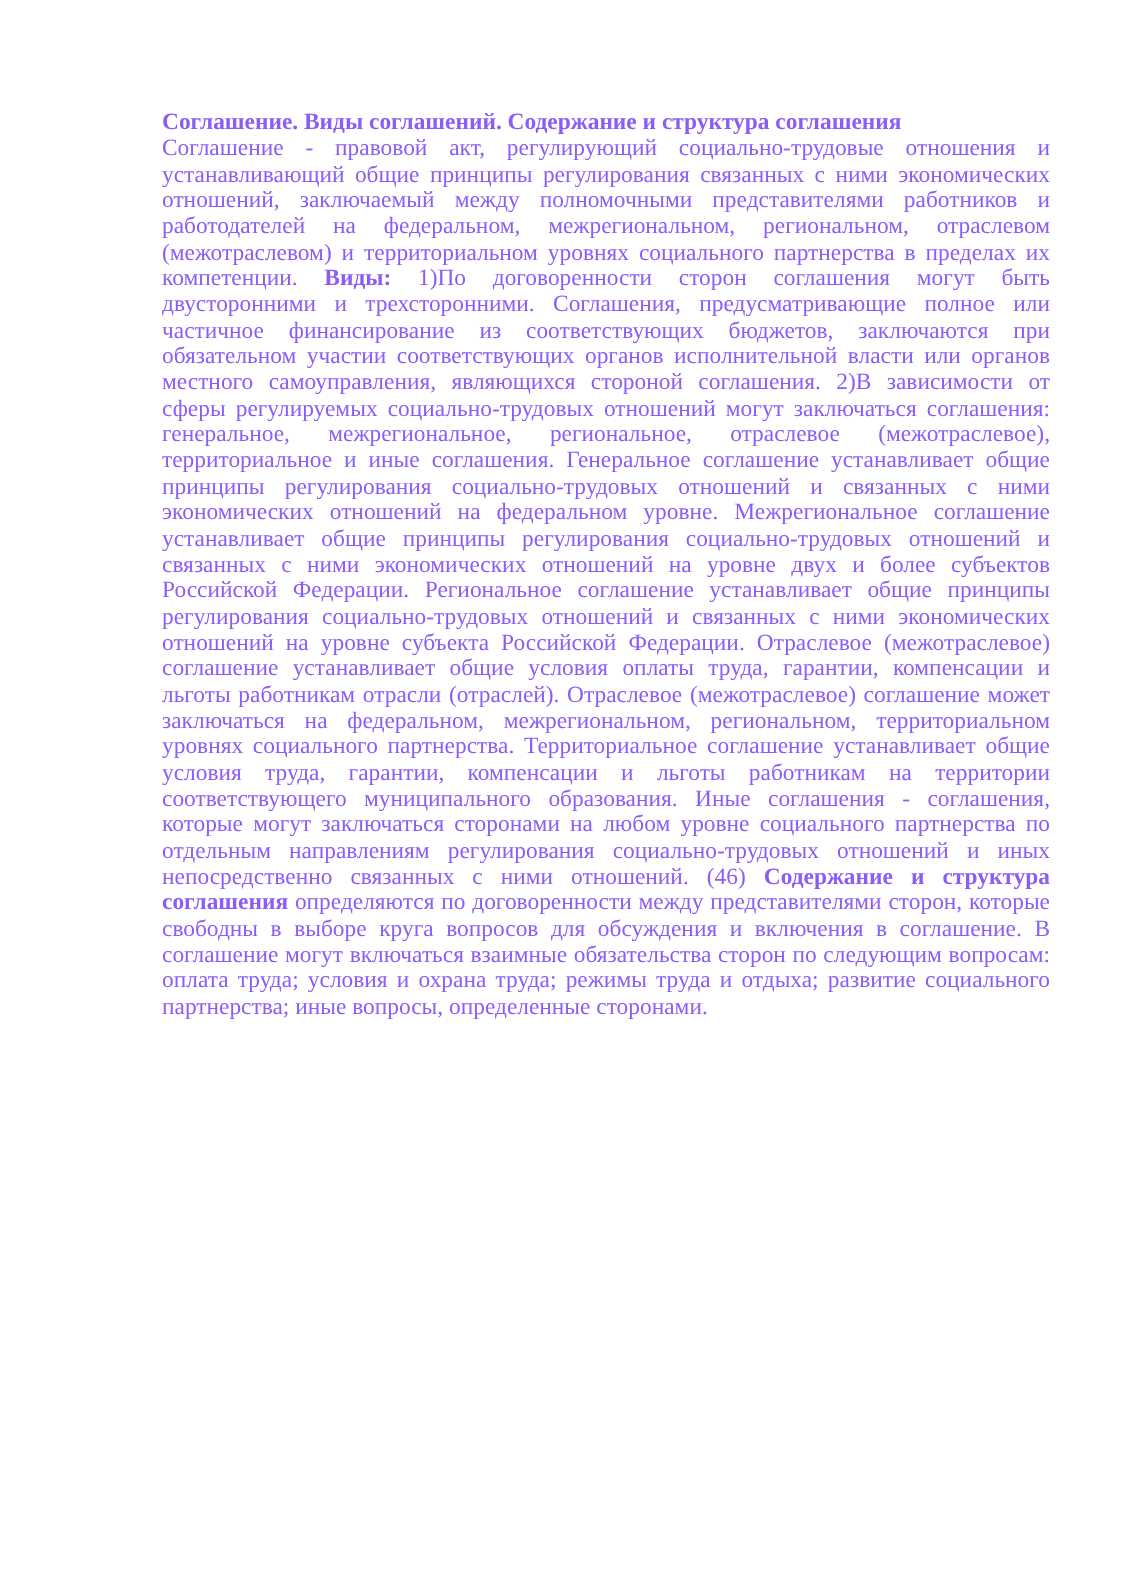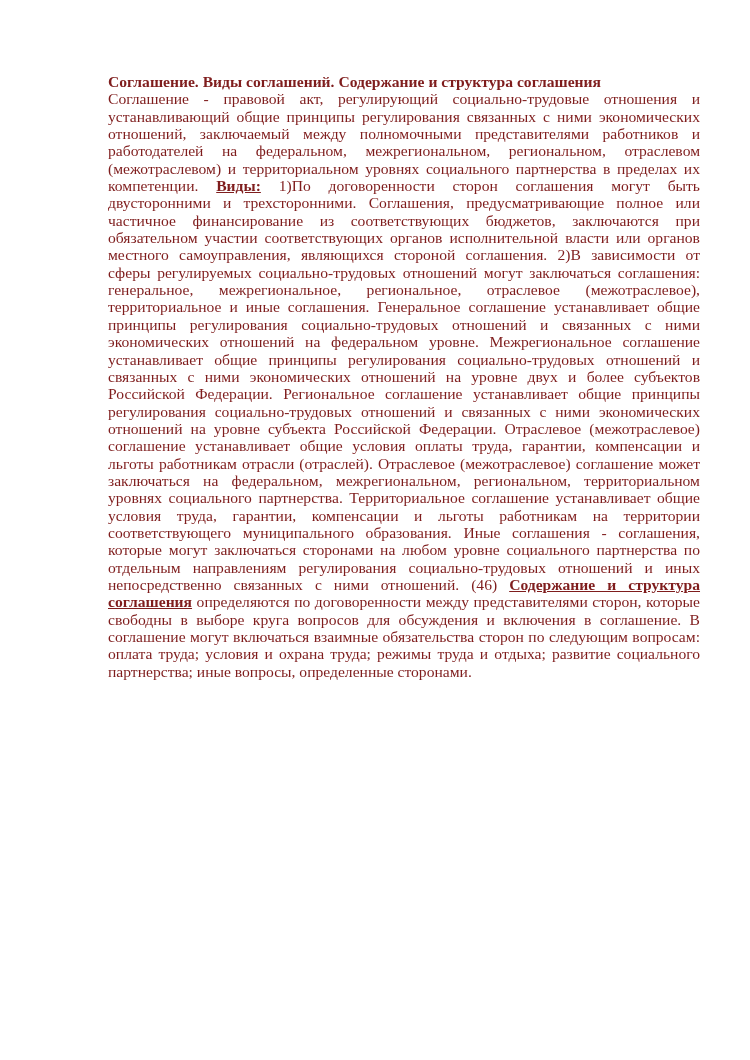--- a/index.html
+++ b/index.html
@@ -5,27 +5,27 @@
   html, body { margin: 0; padding: 0; background: #ffffff; }
   body { width: 750px; height: 1060px; position: relative; overflow: hidden; }
   .page {
     position: absolute;
     left: 108px;
     top: 73px;
     width: 592px;
     font-family: "Liberation Serif", serif;
     font-size: 15.6px;
     line-height: 17.35px;
-    color: #7f1d1d;
+    color: #8b5cf6;
     text-align: justify;
   }
   .title { font-weight: bold; text-align: left; margin: 0; }
   .body { margin: 0; }
   b { font-weight: normal; }
-  .u { text-decoration: underline; font-weight: bold; }
+  .u { font-weight: bold; }
 </style>
 </head>
 <body>
 
 <div class="page">
   <p class="title">Соглашение. Виды соглашений. Содержание и структура соглашения</p>
   <p class="body"><b>Соглашение</b><span> - правовой акт, регулирующий социально-трудовые отношения и устанавливающий общие принципы регулирования связанных с ними экономических отношений, заключаемый между полномочными представителями работников и работодателей на федеральном, межрегиональном, региональном, отраслевом (межотраслевом) и территориальном уровнях социального партнерства в пределах их компетенции. </span><span class="u">Виды:</span><span> 1)По договоренности сторон соглашения могут быть двусторонними и трехсторонними. Соглашения, предусматривающие полное или частичное финансирование из соответствующих бюджетов, заключаются при обязательном участии соответствующих органов исполнительной власти или органов местного самоуправления, являющихся стороной соглашения. 2)В зависимости от сферы регулируемых социально-трудовых отношений могут заключаться соглашения: генеральное, межрегиональное, региональное, отраслевое (межотраслевое), территориальное и иные соглашения. Генеральное соглашение устанавливает общие принципы регулирования социально-трудовых отношений и связанных с ними экономических отношений на федеральном уровне. Межрегиональное соглашение устанавливает общие принципы регулирования социально-трудовых отношений и связанных с ними экономических отношений на уровне двух и более субъектов Российской Федерации. Региональное соглашение устанавливает общие принципы регулирования социально-трудовых отношений и связанных с ними экономических отношений на уровне субъекта Российской Федерации. Отраслевое (межотраслевое) соглашение устанавливает общие условия оплаты труда, гарантии, компенсации и льготы работникам отрасли (отраслей). Отраслевое (межотраслевое) соглашение может заключаться на федеральном, межрегиональном, региональном, территориальном уровнях социального партнерства. Территориальное соглашение устанавливает общие условия труда, гарантии, компенсации и льготы работникам на территории соответствующего муниципального образования. Иные соглашения - соглашения, которые могут заключаться сторонами на любом уровне социального партнерства по отдельным направлениям регулирования социально-трудовых отношений и иных непосредственно связанных с ними отношений. (46) </span><span class="u">Содержание и структура соглашения</span><span> определяются по договоренности между представителями сторон, которые свободны в выборе круга вопросов для обсуждения и включения в соглашение. В соглашение могут включаться взаимные обязательства сторон по следующим вопросам: оплата труда; условия и охрана труда; режимы труда и отдыха; развитие социального партнерства; иные вопросы, определенные сторонами.</span></p>
 </div>
 
 </body></html>

